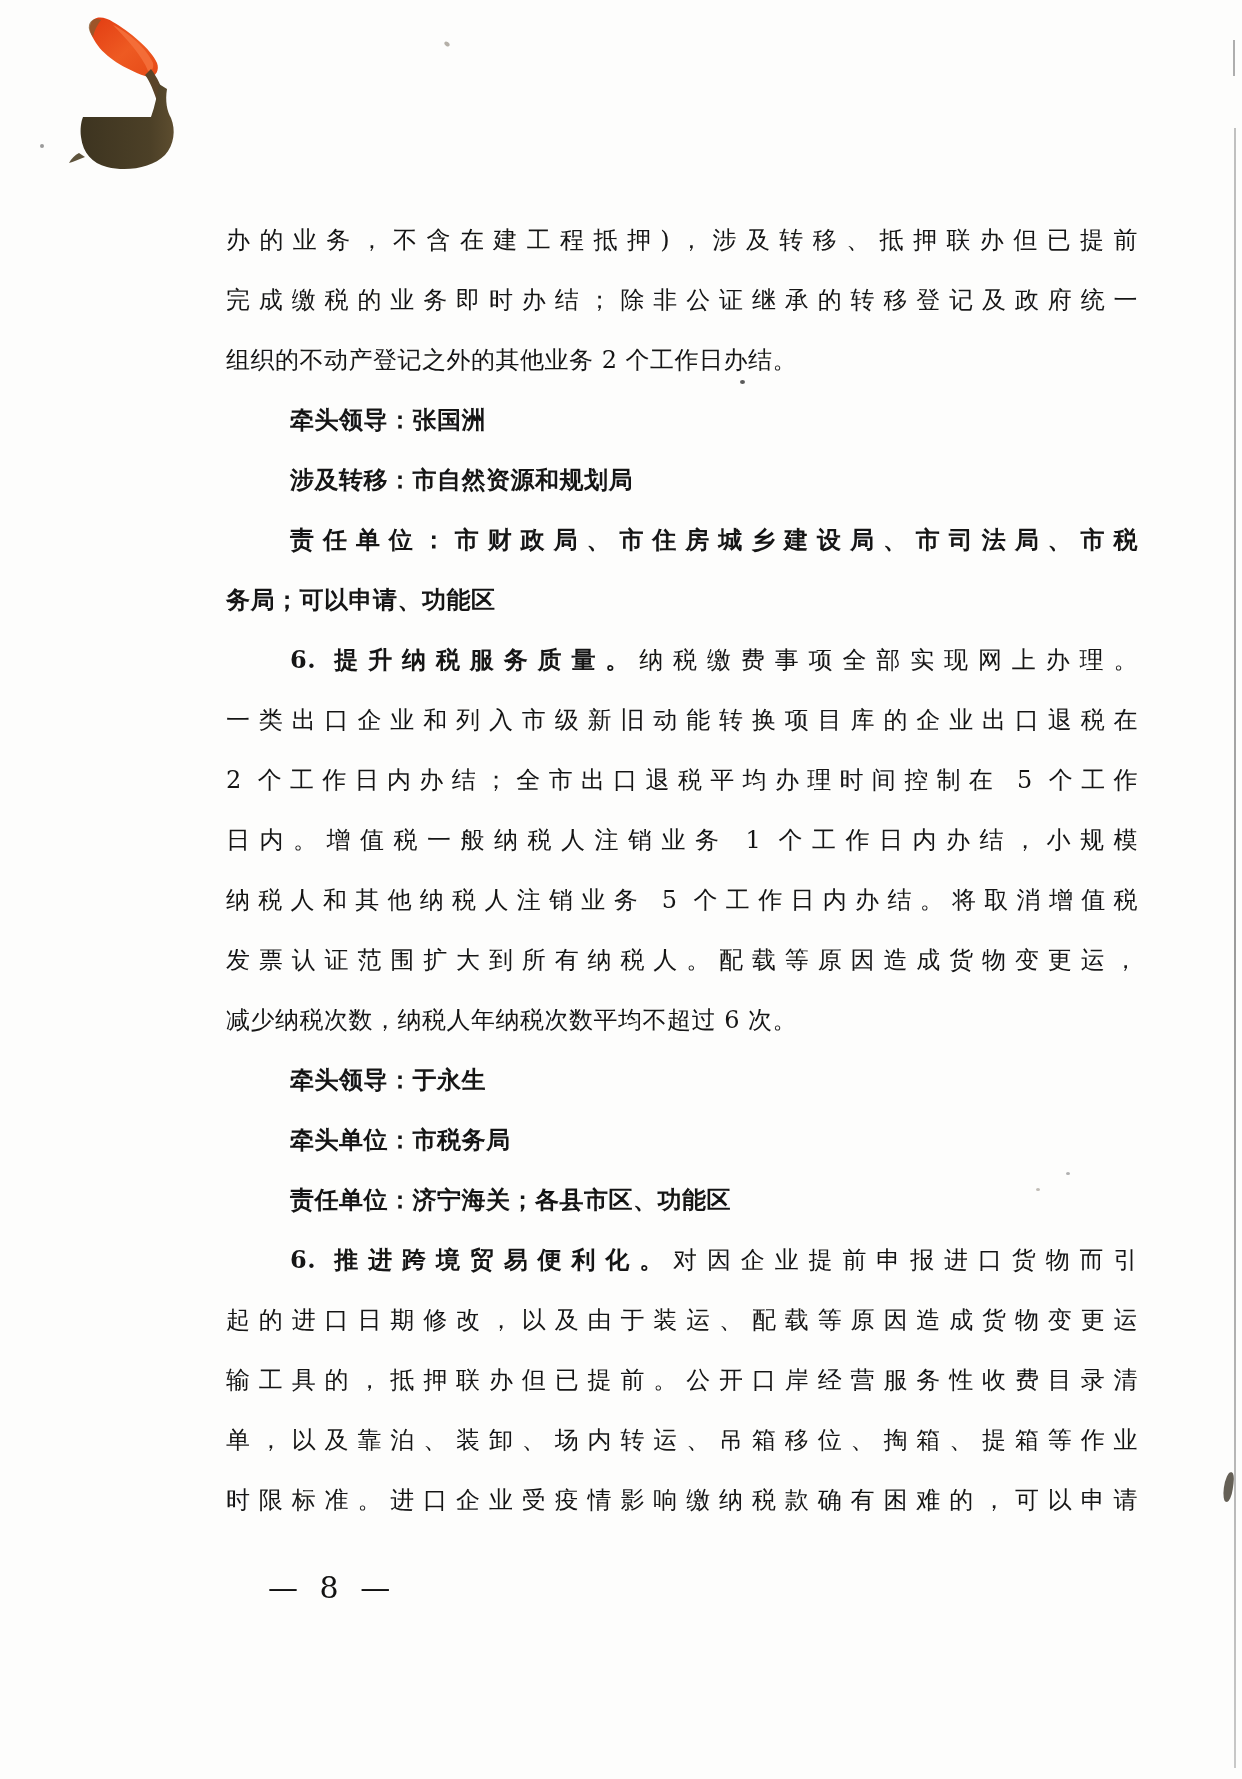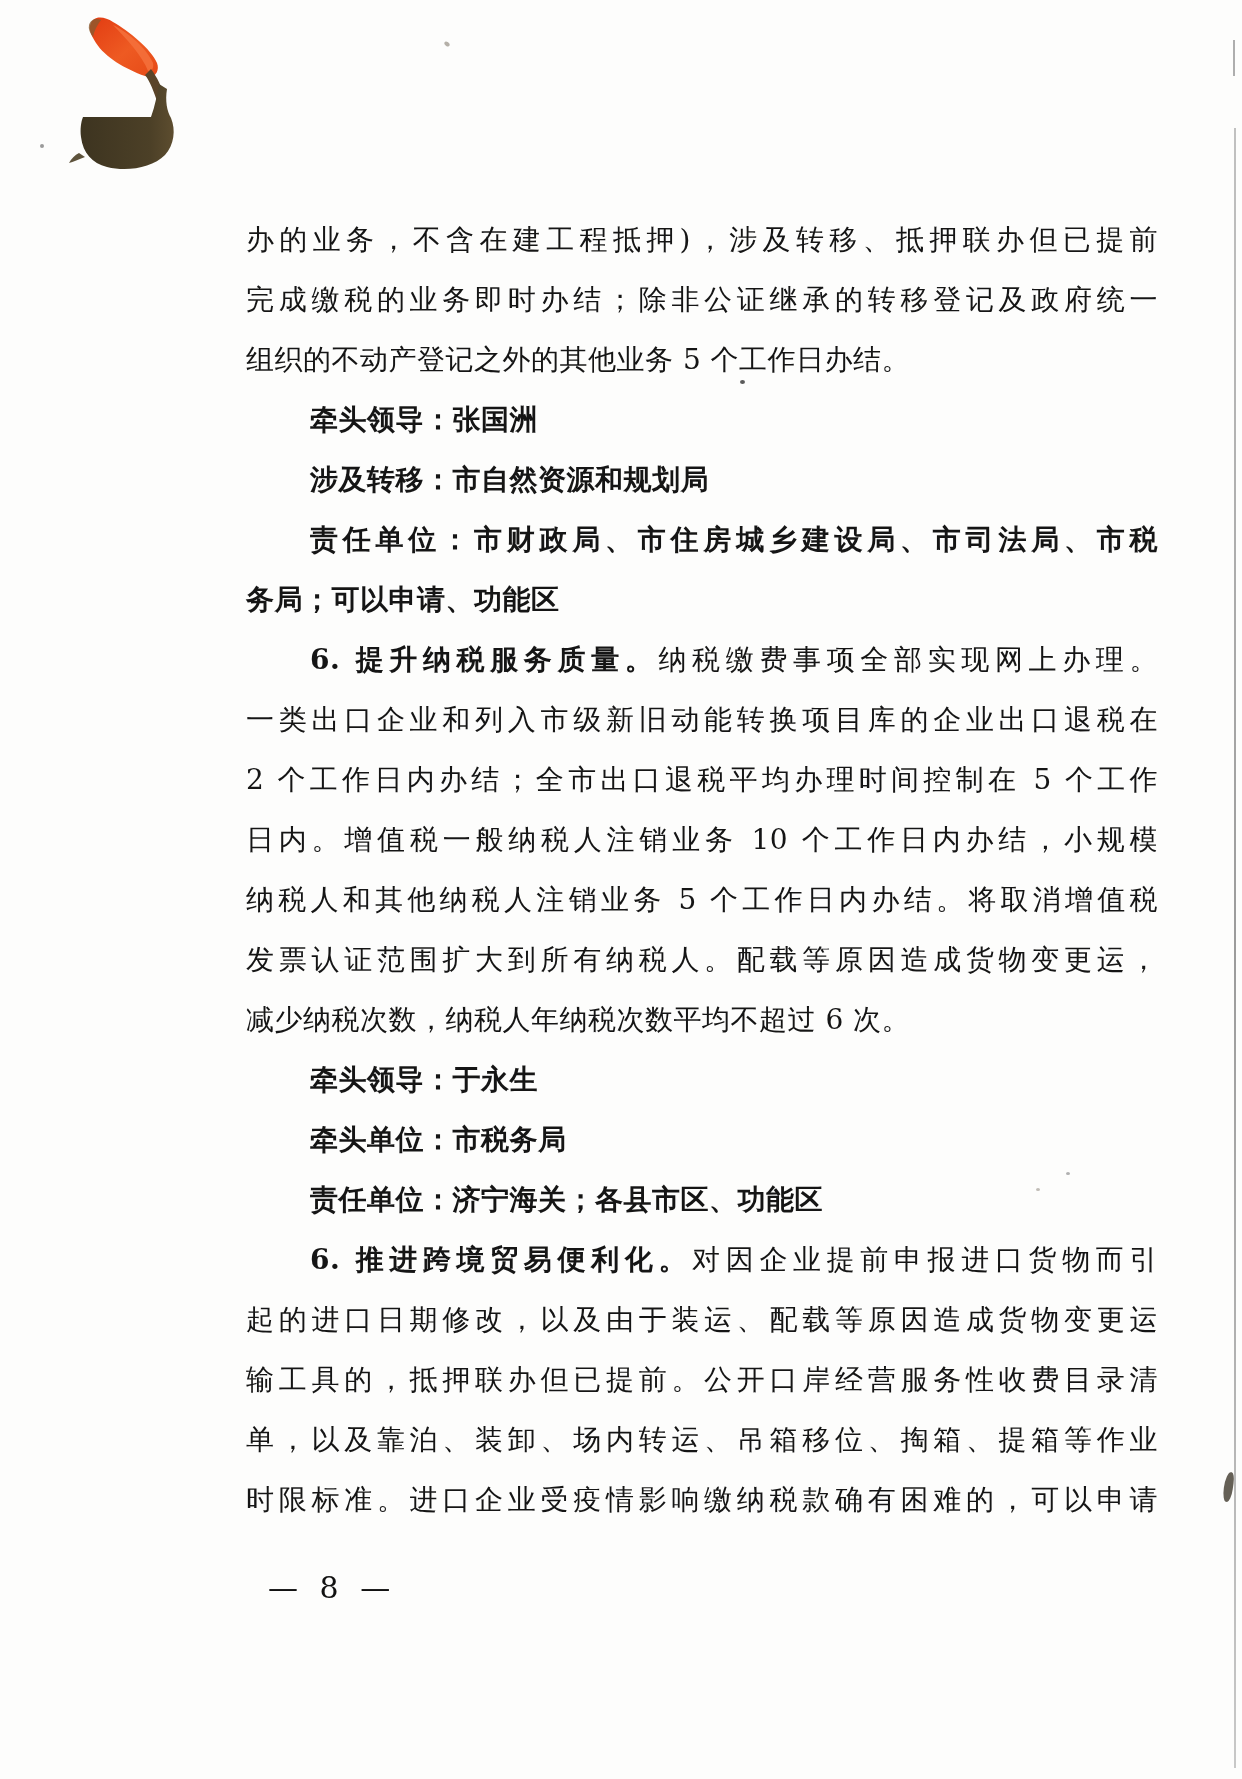--- a/index.html
+++ b/index.html
@@ -7,22 +7,22 @@
     width:1242px;height:1779px;position:relative;overflow:hidden;
     background:#fdfdfc;
     font-family:"DejaVu Serif","Liberation Serif",serif;
     color:#151515;
   }
   .page{position:absolute;inset:0;}
   
   .emblem{position:absolute;left:55px;top:5px;width:150px;height:180px;}
   
   .doc-body{
-    position:absolute;left:246px;top:210px;width:912px;
-    font-size:28px;line-height:60px;
+    position:absolute;left:226px;top:210px;width:912px;
+    font-size:24px;line-height:60px;
     letter-spacing:0.5px;
   }
   .line{
     width:100%;
     text-align:justify;
     text-align-last:justify;
     white-space:normal;
     height:60px;overflow:visible;
   }
   .line.no-justify{text-align:left;text-align-last:left;}
@@ -75,29 +75,29 @@
 
     <path d="M96 64 C102 72 107 82 110 94 L103 99 C99 87 95 76 90 70 Z" fill="#5a4428"></path>
 
     <path d="M28 112 L96 112 C100 101 102 90 104 79 L112 84 C110 96 112 106 116 113 C121 125 119 140 110 150 C97 163 72 167 52 162 C37 158 28 148 26 132 C25 124 26 117 28 112 Z" fill="url(#baseGrad)"></path>
     <path d="M24 148 C20 150 16 154 14 158 C18 157 24 154 30 152 Z" fill="#4c4027" opacity="0.9"></path>
   </svg>
 
   <div class="doc-body" id="docBody">
       <div class="line"><span>办的业务，不含在建工程抵押)，涉及转移、抵押联办但已提前</span></div>
       <div class="line"><span>完成缴税的业务即时办结；除非公证继承的转移登记及政府统一</span></div>
-      <div class="line no-justify"><span>组织的不动产登记之外的其他业务 5 个工作日办结。</span></div>
+      <div class="line no-justify"><span>组织的不动产登记之外的其他业务 2 个工作日办结。</span></div>
       <div class="line indent no-justify"><span class="b">牵头领导：张国洲</span></div>
       <div class="line indent no-justify"><span class="b">涉及转移：市自然资源和规划局</span></div>
       <div class="line indent"><span class="b">责任单位：市财政局、市住房城乡建设局、市司法局、市税</span></div>
       <div class="line no-justify"><span class="b">务局；可以申请、功能区</span></div>
       <div class="line indent"><span class="b">6. 提升纳税服务质量。</span><span>纳税缴费事项全部实现网上办理。</span></div>
       <div class="line"><span>一类出口企业和列入市级新旧动能转换项目库的企业出口退税在</span></div>
       <div class="line"><span>2 个工作日内办结；全市出口退税平均办理时间控制在 5 个工作</span></div>
-      <div class="line"><span>日内。增值税一般纳税人注销业务 10 个工作日内办结，小规模</span></div>
+      <div class="line"><span>日内。增值税一般纳税人注销业务 1 个工作日内办结，小规模</span></div>
       <div class="line"><span>纳税人和其他纳税人注销业务 5 个工作日内办结。将取消增值税</span></div>
       <div class="line"><span>发票认证范围扩大到所有纳税人。配载等原因造成货物变更运，</span></div>
       <div class="line no-justify"><span>减少纳税次数，纳税人年纳税次数平均不超过 6 次。</span></div>
       <div class="line indent no-justify"><span class="b">牵头领导：于永生</span></div>
       <div class="line indent no-justify"><span class="b">牵头单位：市税务局</span></div>
       <div class="line indent no-justify"><span class="b">责任单位：济宁海关；各县市区、功能区</span></div>
       <div class="line indent"><span class="b">6. 推进跨境贸易便利化。</span><span>对因企业提前申报进口货物而引</span></div>
       <div class="line"><span>起的进口日期修改，以及由于装运、配载等原因造成货物变更运</span></div>
       <div class="line"><span>输工具的，抵押联办但已提前。公开口岸经营服务性收费目录清</span></div>
       <div class="line"><span>单，以及靠泊、装卸、场内转运、吊箱移位、掏箱、提箱等作业</span></div>

